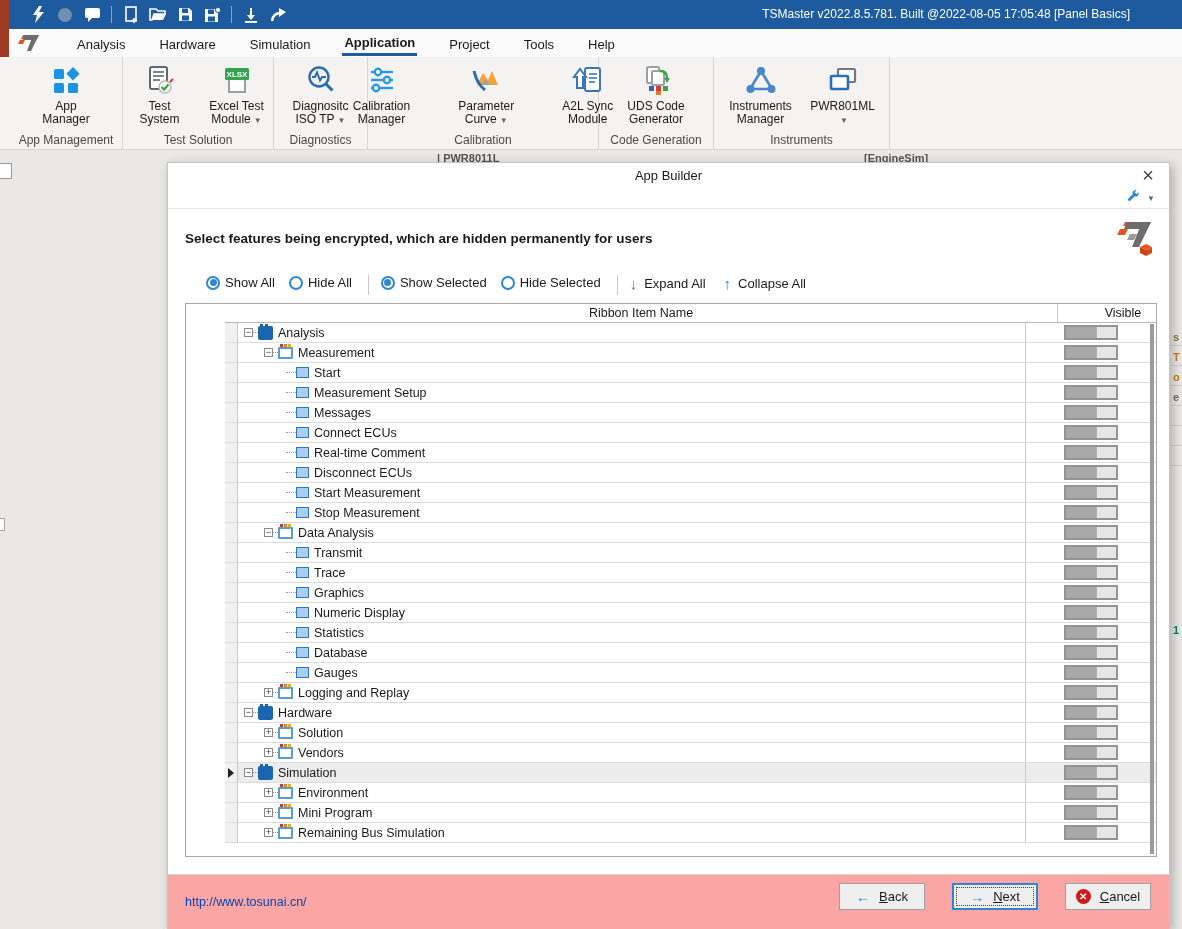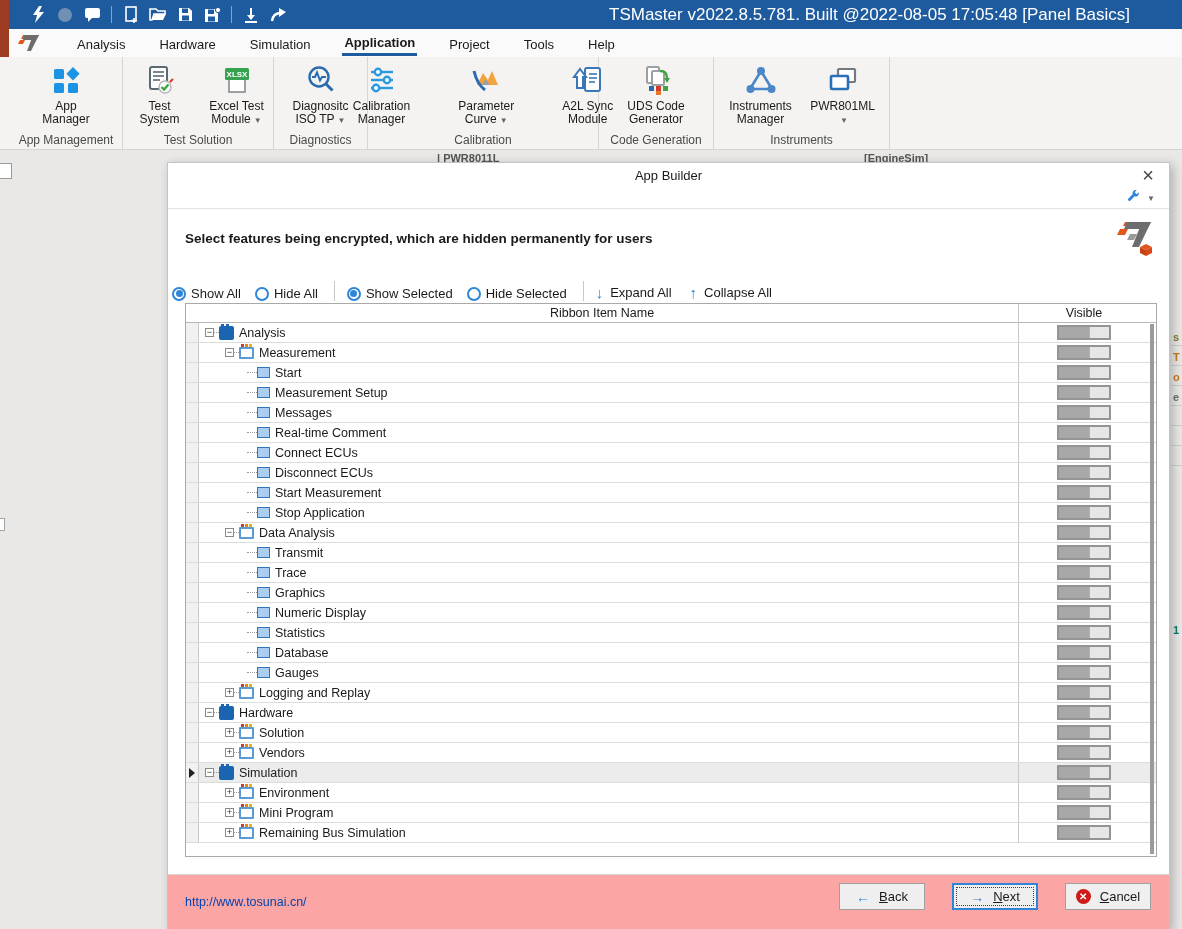--- a/index.html
+++ b/index.html
@@ -5,21 +5,21 @@
   * { margin:0; padding:0; box-sizing:border-box; }
   html,body { width:1182px; height:929px; }
   body { font-family:"Liberation Sans", sans-serif; background:#e9e8e6; position:relative; overflow:hidden; color:#1a1a1a; }
 
   
   .titlebar { position:absolute; left:0; top:0; width:1182px; height:29px; background:#1e5b9e; display:flex; align-items:center; }
   .red-stripe { position:absolute; left:0; top:0; width:9px; height:57px; background:#9e3b23; z-index:5; }
   .qa-icons { display:flex; align-items:center; gap:7px; margin-left:28px; }
   .qa-icons .qi { width:20px; height:20px; display:flex; align-items:center; justify-content:center; }
   .qa-icons .qsep { width:1px; height:17px; background:rgba(255,255,255,.45); margin:0 2px; }
-  .tb-title { position:absolute; right:52px; top:0; height:29px; line-height:29px; color:#fff; font-size:17px; }
+  .tb-title { position:absolute; right:52px; top:0; height:29px; line-height:29px; color:#fff; font-size:12px; }
 
   
   .menubar { position:absolute; left:0; top:29px; width:1182px; height:28px; background:#fbfafa; }
   .app-logo { position:absolute; left:17px; top:3px; }
   .menu-items { position:absolute; left:75px; top:0; height:28px; display:flex; list-style:none; gap:30px; align-items:center; }
   .menu-items li { font-size:13px; cursor:default; padding:4px 2px 2px 2px; }
   .menu-items li.active { font-weight:bold; border-bottom:3px solid #1e5b9e; padding-bottom:3px; }
 
   
   .ribbon { position:absolute; left:0; top:57px; width:1182px; height:93px; background:#f4f3f1; border-bottom:1px solid #d6d4d1; display:flex; padding-left:10px; }
@@ -43,30 +43,30 @@
   .dlg-titlerow { position:relative; height:24px; }
   .dlg-title { width:100%; text-align:center; line-height:26px; font-size:13px; color:#1a1a1a; }
   .dlg-close { position:absolute; right:10px; top:1px; width:22px; height:22px; font-size:20px; line-height:22px; text-align:center; color:#444; cursor:pointer; }
   .dlg-toolrow { position:relative; height:22px; border-bottom:1px solid #e4e4e4; }
   .dlg-wrench { position:absolute; right:14px; top:2px; display:flex; align-items:center; gap:3px; cursor:pointer; }
   .dlg-headline-row { position:relative; height:65px; }
   .dlg-headline { position:absolute; left:17px; top:22px; font-size:13.5px; font-weight:bold; }
   .dlg-logo { position:absolute; right:14px; top:6px; }
 
   
-  .dlg-toolbar { position:absolute; left:0; top:112px; width:100%; height:26px; display:flex; align-items:flex-end; padding-left:4px; font-size:13px; }
+  .dlg-toolbar { position:absolute; left:0; top:112px; width:100%; height:26px; display:flex; align-items:flex-start; padding-left:38px; font-size:13px; }
   .radio { width:14px; height:14px; border:2px solid #2f86d6; border-radius:50%; display:inline-flex; align-items:center; justify-content:center; margin-right:5px; flex:none; }
   .radio.sel::after { content:""; width:7px; height:7px; border-radius:50%; background:#2f86d6; }
   .radio-item { display:flex; align-items:center; margin-right:14px; cursor:pointer; }
   .tsep { width:1px; height:20px; background:#c8c8c8; margin:0 12px 0 2px; }
   .act-item { display:flex; align-items:center; margin-right:18px; cursor:pointer; }
   .act-arrow { font-size:15px; font-weight:bold; color:#2f86d6; margin-right:7px; }
 
   
-  .grid { position:absolute; left:17px; top:140px; width:972px; height:554px; border:1px solid #a9a9a9; background:#fff; overflow:hidden; }
+  .grid { position:absolute; left:17px; top:140px; width:972px; height:554px; border:1px solid #a9a9a9; background:#fff; overflow:hidden;padding-left:39px; }
   .grid-head { position:relative; height:19px; border-bottom:1px solid #b8b8b8; font-size:12.5px; }
   .gh-name { position:absolute; left:0; width:832px; text-align:center; line-height:19px; }
   .gh-vis  { position:absolute; left:832px; width:131px; text-align:center; line-height:19px; border-left:1px solid #c9c9c9; }
   .grid-body { position:relative; height:535px; overflow:hidden; }
   .grow { position:relative; height:20px; border-bottom:1px solid #dcdcdc; display:flex; align-items:center; }
   .grow.current { background:#ececec; }
   .gutter { position:relative; width:13px; height:100%; background:#f1f1f1; border-right:1px solid #c9c9c9; flex:none; }
   .gutter .curptr { position:absolute; left:3px; top:5px; width:0; height:0; border-left:6px solid #222; border-top:5px solid transparent; border-bottom:5px solid transparent; }
   .namecell { position:relative; height:100%; width:819px; display:flex; align-items:center; font-size:12.5px; }
   .viscell { position:relative; height:100%; width:131px; border-left:1px solid #c9c9c9; display:flex; align-items:center; justify-content:center; flex:none; }
@@ -476,48 +476,48 @@
               <i></i>
             </span>
           </div>
         </div>
         <div class="grow">
           <div class="gutter"></div>
           <div class="namecell">
             <span style="width: 48px; flex: 0 0 auto;"></span>
             <span class="dots" style="width: 10px;"></span>
             <span class="leaf-icon"></span>
+            <span class="rlabel">Connect ECUs</span>
+          </div>
+          <div class="viscell">
+            <span class="tgl">
+              <i></i>
+            </span>
+          </div>
+        </div>
+        <div class="grow">
+          <div class="gutter"></div>
+          <div class="namecell">
+            <span style="width: 48px; flex: 0 0 auto;"></span>
+            <span class="dots" style="width: 10px;"></span>
+            <span class="leaf-icon"></span>
             <span class="rlabel">Real-time Comment</span>
           </div>
           <div class="viscell">
             <span class="tgl">
               <i></i>
             </span>
           </div>
         </div>
         <div class="grow">
           <div class="gutter"></div>
           <div class="namecell">
             <span style="width: 48px; flex: 0 0 auto;"></span>
             <span class="dots" style="width: 10px;"></span>
             <span class="leaf-icon"></span>
-            <span class="rlabel">Connect ECUs</span>
-          </div>
-          <div class="viscell">
-            <span class="tgl">
-              <i></i>
-            </span>
-          </div>
-        </div>
-        <div class="grow">
-          <div class="gutter"></div>
-          <div class="namecell">
-            <span style="width: 48px; flex: 0 0 auto;"></span>
-            <span class="dots" style="width: 10px;"></span>
-            <span class="leaf-icon"></span>
             <span class="rlabel">Disconnect ECUs</span>
           </div>
           <div class="viscell">
             <span class="tgl">
               <i></i>
             </span>
           </div>
         </div>
         <div class="grow">
           <div class="gutter"></div>
@@ -532,21 +532,21 @@
               <i></i>
             </span>
           </div>
         </div>
         <div class="grow">
           <div class="gutter"></div>
           <div class="namecell">
             <span style="width: 48px; flex: 0 0 auto;"></span>
             <span class="dots" style="width: 10px;"></span>
             <span class="leaf-icon"></span>
-            <span class="rlabel">Stop Application</span>
+            <span class="rlabel">Stop Measurement</span>
           </div>
           <div class="viscell">
             <span class="tgl">
               <i></i>
             </span>
           </div>
         </div>
         <div class="grow">
           <div class="gutter"></div>
           <div class="namecell">

